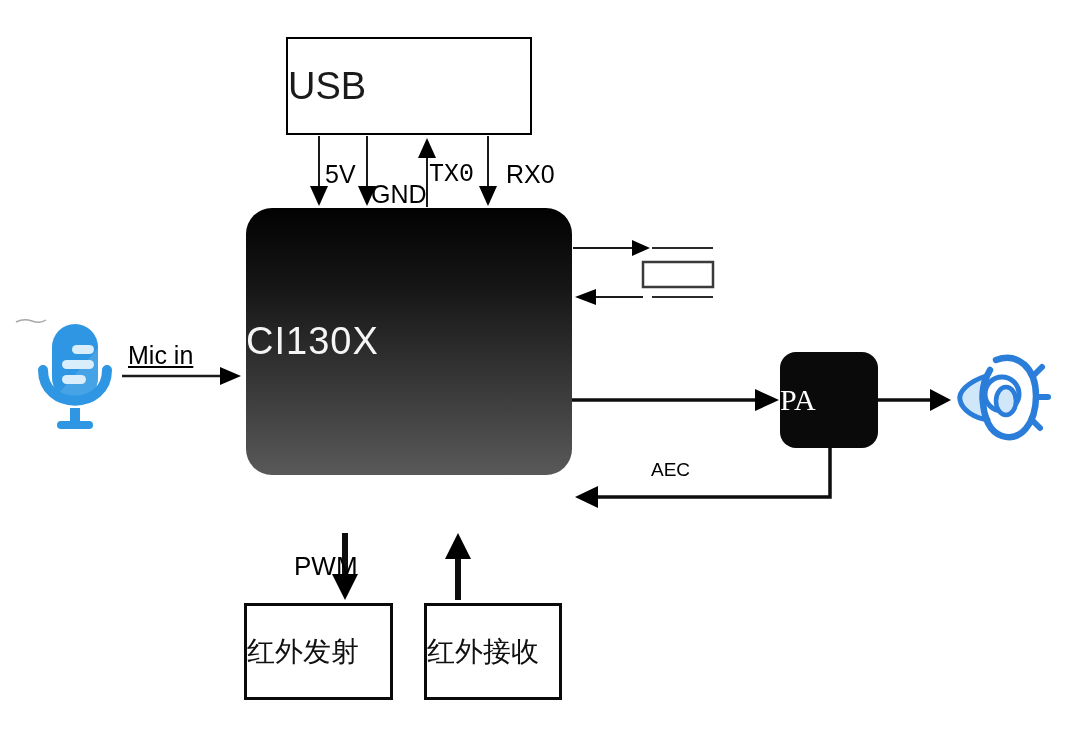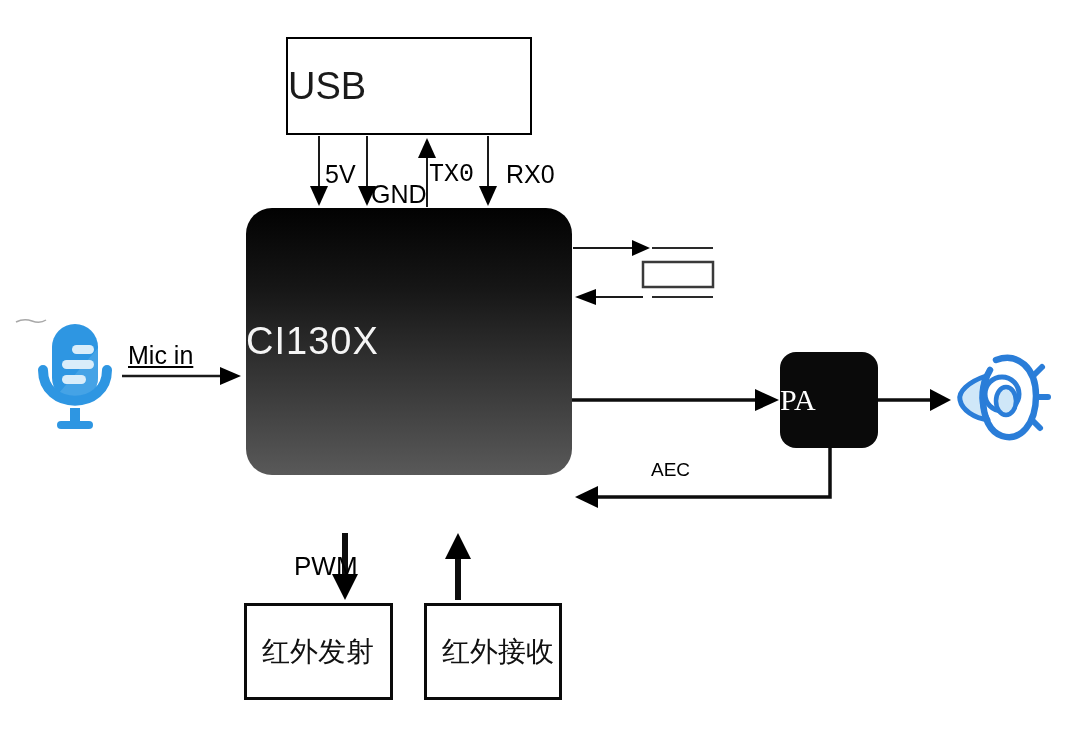--- a/index.html
+++ b/index.html
@@ -9,21 +9,21 @@
   }
   .layer{position:absolute;left:0;top:0;width:1078px;height:735px;}
   .box{position:absolute;display:flex;align-items:center;justify-content:flex-start;box-sizing:border-box;}
   .usb-box{left:286px;top:37px;width:246px;height:98px;background:#fff;border:2.5px solid #000;}
   .usb-box .t{font-size:38px;color:#1a1a1a;}
   .chip{left:246px;top:208px;width:326px;height:267px;border-radius:26px;
         background:linear-gradient(180deg,#020202 0%,#161616 30%,#3a3a3a 68%,#595959 100%);}
   .chip .t{font-size:38px;color:#f5f5f5;letter-spacing:1px;}
   .pa-box{left:780px;top:352px;width:98px;height:96px;background:#0a0a0a;border-radius:16px;}
   .pa-box .t{font-size:30px;color:#ffffff;font-family:Liberation Serif, serif;}
-  .ir-box{background:#fff;border:3px solid #0a0a0a;padding-left:15px;}
+  .ir-box{background:#fff;border:3px solid #0a0a0a;}
   .ir-tx{left:244px;top:603px;width:149px;height:97px;}
   .ir-rx{left:424px;top:603px;width:138px;height:97px;}
   .ir-box .t{font-size:28px;color:#111;}
   .lbl{position:absolute;white-space:nowrap;line-height:1.1;color:#000000;}
   .lbl-pin{font-size:25px;}
   .lbl-mic{left:128px;top:342px;font-size:25px;text-decoration:underline;}
   .lbl-freq{left:726px;top:261px;font-size:29px;}
   .lbl-audio{left:604px;top:360px;font-size:27px;}
   .lbl-aec{left:651px;top:460px;font-size:19px;}
   .lbl-pwm{left:254px;top:552px;font-size:26px;margin-left:40px;}

